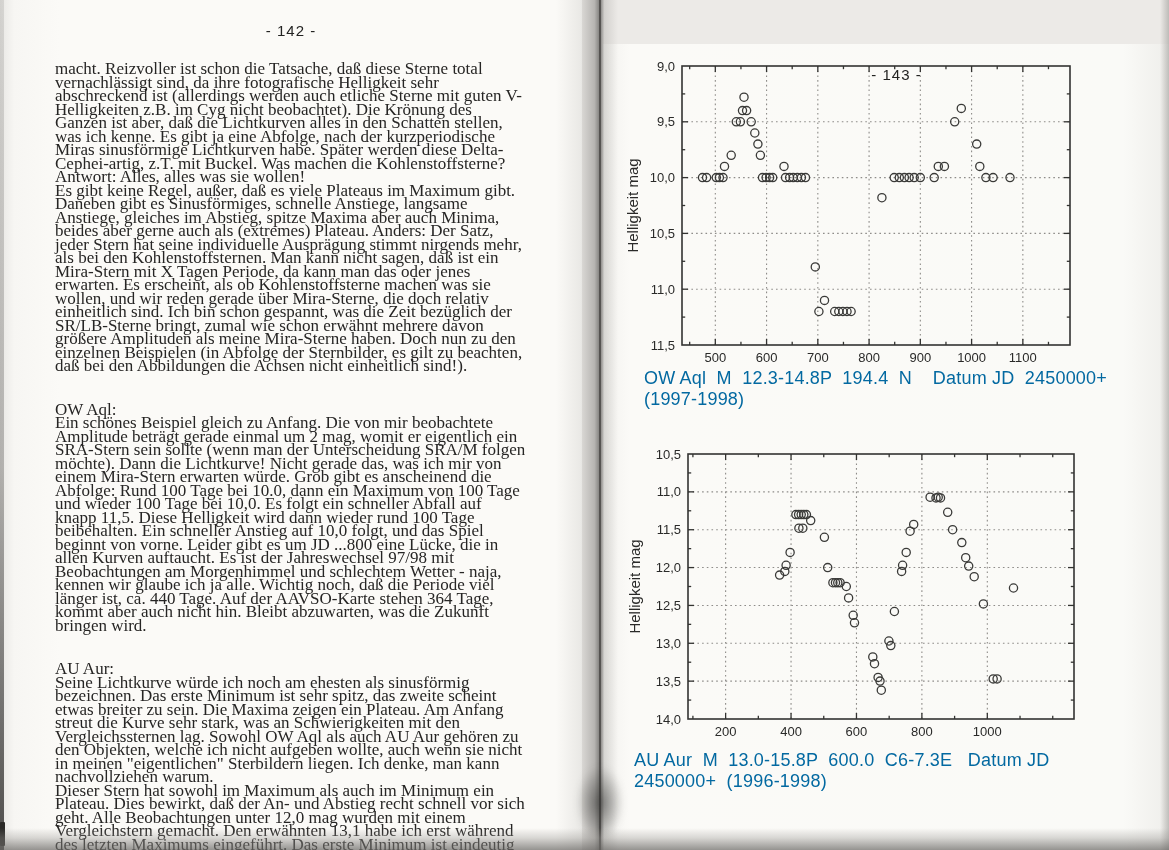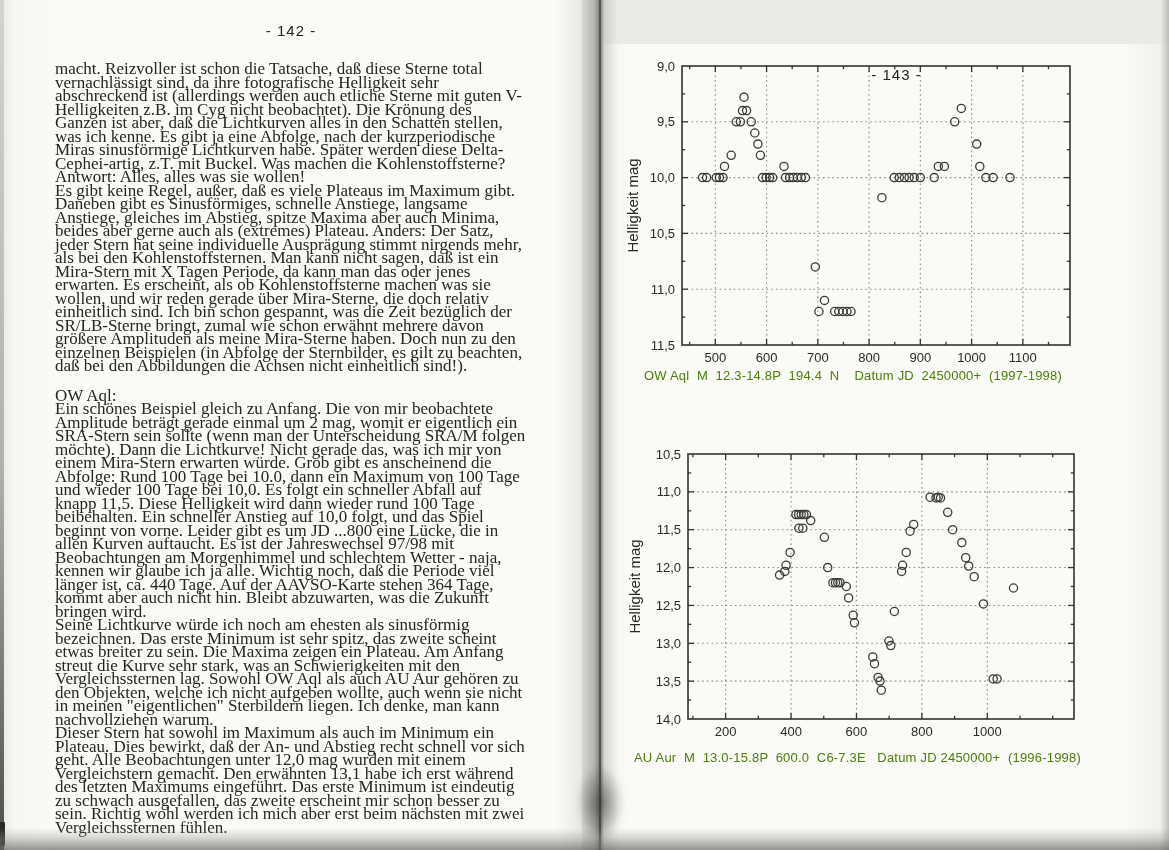--- a/index.html
+++ b/index.html
@@ -53,45 +53,46 @@
   .page-number{
     position:absolute;top:22px;width:100%;text-align:center;
     font-family:"Liberation Sans", sans-serif;font-size:15px;letter-spacing:1px;color:#232322;
   }
   .text-col{
     position:absolute;left:55px;top:62px;width:472px;
     font-size:17px;line-height:13.5px;color:#262524;
     text-rendering:optimizeLegibility;
   }
   .text-col p{margin:0;}
-  .text-col p.heading{margin-top:16px;}
+  .text-col p.heading{margin-top:30px;}
   
   .chart{position:absolute;}
   .chart svg{display:block;}
   .chart .caption{
     position:absolute;left:0;width:470px;
-    font-family:"Liberation Sans", sans-serif;font-size:13px;color:#4d7c0f;
+    font-family:"Liberation Sans", sans-serif;font-size:18px;color:#0369a1;
     white-space:pre-wrap;letter-spacing:0.2px;
   }
   #chart-top{left:620px;top:52px;width:470px;height:350px;}
   #chart-top .caption{top:316px;padding-left:24px;}
   #chart-bottom{left:622px;top:442px;width:470px;height:345px;}
   #chart-bottom .caption{top:308px;padding-left:12px;}
   .svg-text{font-family:"Liberation Sans", sans-serif;fill:#2a2a29;}
 </style>
 </head>
 <body>
 
 <div class="page page-left">
   <div class="page-number">- 142 -</div>
   <div class="text-col">
       <p class="body">macht. Reizvoller ist schon die Tatsache, daß diese Sterne total vernachlässigt sind, da ihre fotografische Helligkeit sehr abschreckend ist (allerdings werden auch etliche Sterne mit guten V-Helligkeiten z.B. im Cyg nicht beobachtet). Die Krönung des Ganzen ist aber, daß die Lichtkurven alles in den Schatten stellen, was ich kenne. Es gibt ja eine Abfolge, nach der kurzperiodische Miras sinusförmige Lichtkurven habe. Später werden diese Delta-Cephei-artig, z.T. mit Buckel. Was machen die Kohlenstoffsterne? Antwort: Alles, alles was sie wollen!</p>
       <p class="body">Es gibt keine Regel, außer, daß es viele Plateaus im Maximum gibt. Daneben gibt es Sinusförmiges, schnelle Anstiege, langsame Anstiege, gleiches im Abstieg, spitze Maxima aber auch Minima, beides aber gerne auch als (extremes) Plateau. Anders: Der Satz, jeder Stern  hat seine individuelle Ausprägung stimmt nirgends mehr, als bei den Kohlenstoffsternen. Man kann nicht sagen, daß ist ein Mira-Stern mit X Tagen Periode, da kann man das oder jenes erwarten. Es erscheint, als ob Kohlenstoffsterne machen was sie wollen, und wir reden gerade über Mira-Sterne, die doch relativ einheitlich sind. Ich bin schon gespannt, was die Zeit bezüglich der SR/LB-Sterne bringt, zumal wie schon erwähnt mehrere davon größere Amplituden als meine Mira-Sterne haben. Doch nun zu den einzelnen Beispielen (in Abfolge der Sternbilder, es gilt zu beachten, daß bei den Abbildungen die Achsen nicht einheitlich sind!).</p>
       <p class="heading">OW Aql:</p>
       <p class="body">Ein schönes Beispiel gleich zu Anfang. Die von mir beobachtete Amplitude beträgt gerade einmal um 2 mag, womit er eigentlich ein SRA-Stern sein sollte (wenn man der Unterscheidung SRA/M folgen möchte). Dann die Lichtkurve! Nicht gerade das, was ich mir von einem Mira-Stern erwarten würde. Grob gibt es anscheinend die Abfolge: Rund 100 Tage bei 10.0, dann ein Maximum von 100 Tage und wieder 100 Tage bei 10,0. Es folgt ein schneller Abfall auf knapp 11,5. Diese Helligkeit wird dann wieder rund 100 Tage beibehalten. Ein schneller Anstieg auf 10,0 folgt, und das Spiel beginnt von vorne. Leider gibt es um JD ...800 eine Lücke, die in allen Kurven auftaucht. Es ist der Jahreswechsel 97/98 mit Beobachtungen am Morgenhimmel und schlechtem Wetter - naja, kennen wir glaube ich ja alle. Wichtig noch, daß die Periode viel länger ist, ca. 440 Tage. Auf der AAVSO-Karte stehen 364 Tage, kommt aber auch nicht hin. Bleibt abzuwarten, was die Zukunft bringen wird.</p>
+      <p class="heading">AU Aur:</p>
       <p class="body">Seine Lichtkurve würde ich noch am ehesten als sinusförmig bezeichnen. Das erste Minimum ist sehr spitz, das zweite scheint etwas breiter zu sein. Die Maxima zeigen ein Plateau. Am Anfang streut die Kurve sehr stark, was an Schwierigkeiten mit den Vergleichssternen lag. Sowohl OW Aql als auch AU Aur gehören zu den Objekten, welche ich nicht aufgeben wollte, auch wenn sie nicht in meinen "eigentlichen" Sterbildern liegen. Ich denke, man kann nachvollziehen warum.</p>
       <p class="body">Dieser Stern hat sowohl im Maximum als auch im Minimum ein Plateau. Dies bewirkt, daß der An- und Abstieg recht schnell vor sich geht. Alle Beobachtungen unter 12,0 mag wurden mit einem Vergleichstern gemacht. Den erwähnten 13,1 habe ich erst während des letzten Maximums eingeführt. Das erste Minimum ist eindeutig zu schwach ausgefallen, das zweite erscheint mir schon besser zu sein. Richtig wohl werden ich mich aber erst beim nächsten mit zwei Vergleichssternen fühlen.</p>
       <p class="heading">MW Cep:</p>
     </div>
 </div>
 
 <div class="page page-right">
   <div class="page-number">- 143 -</div>
 </div>
 

